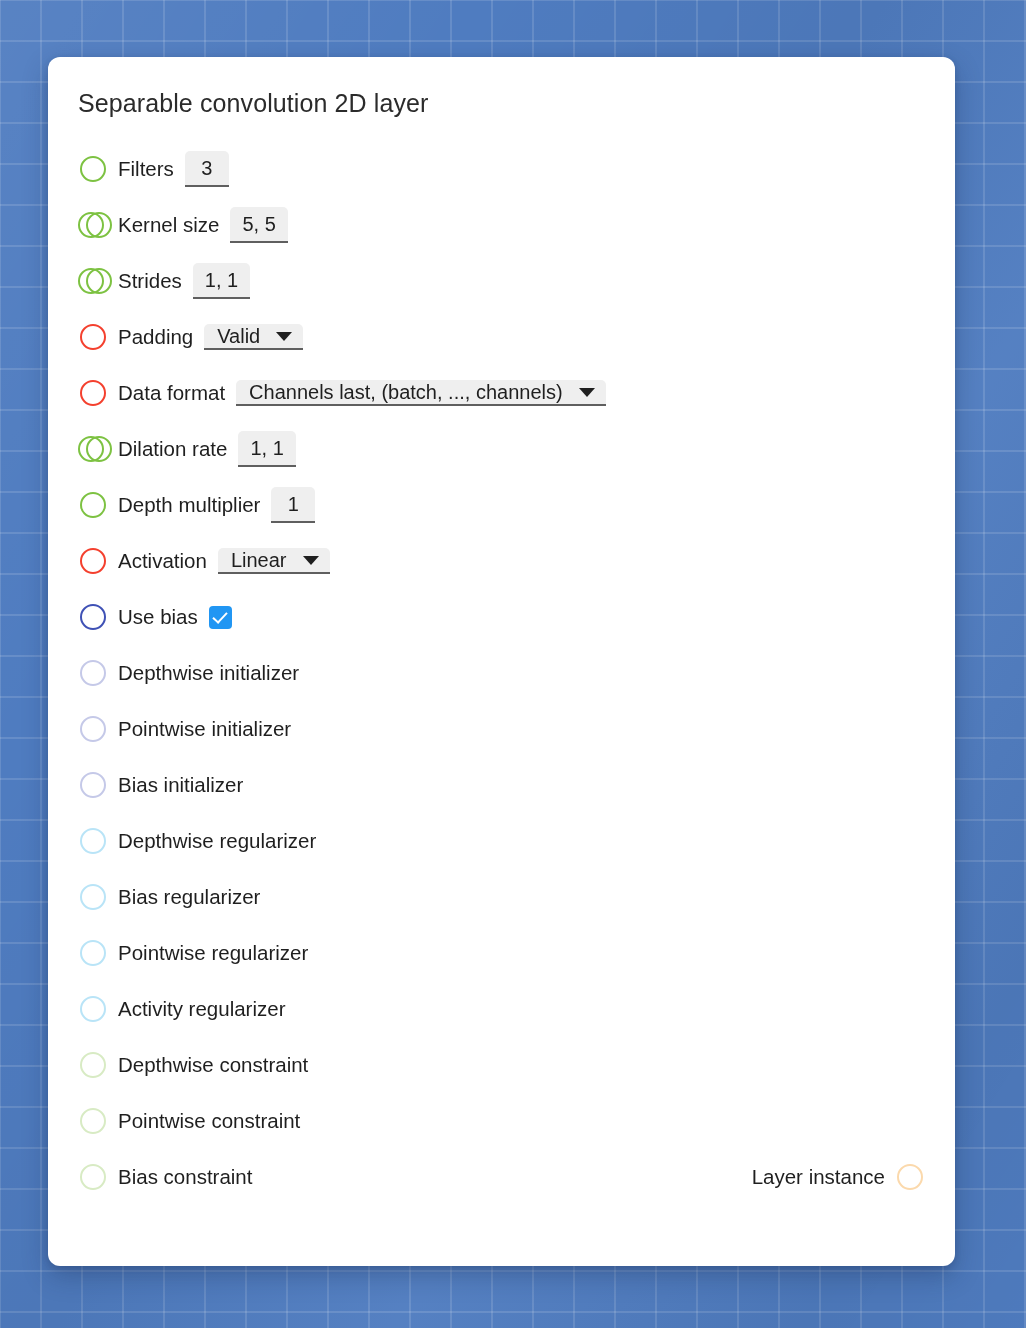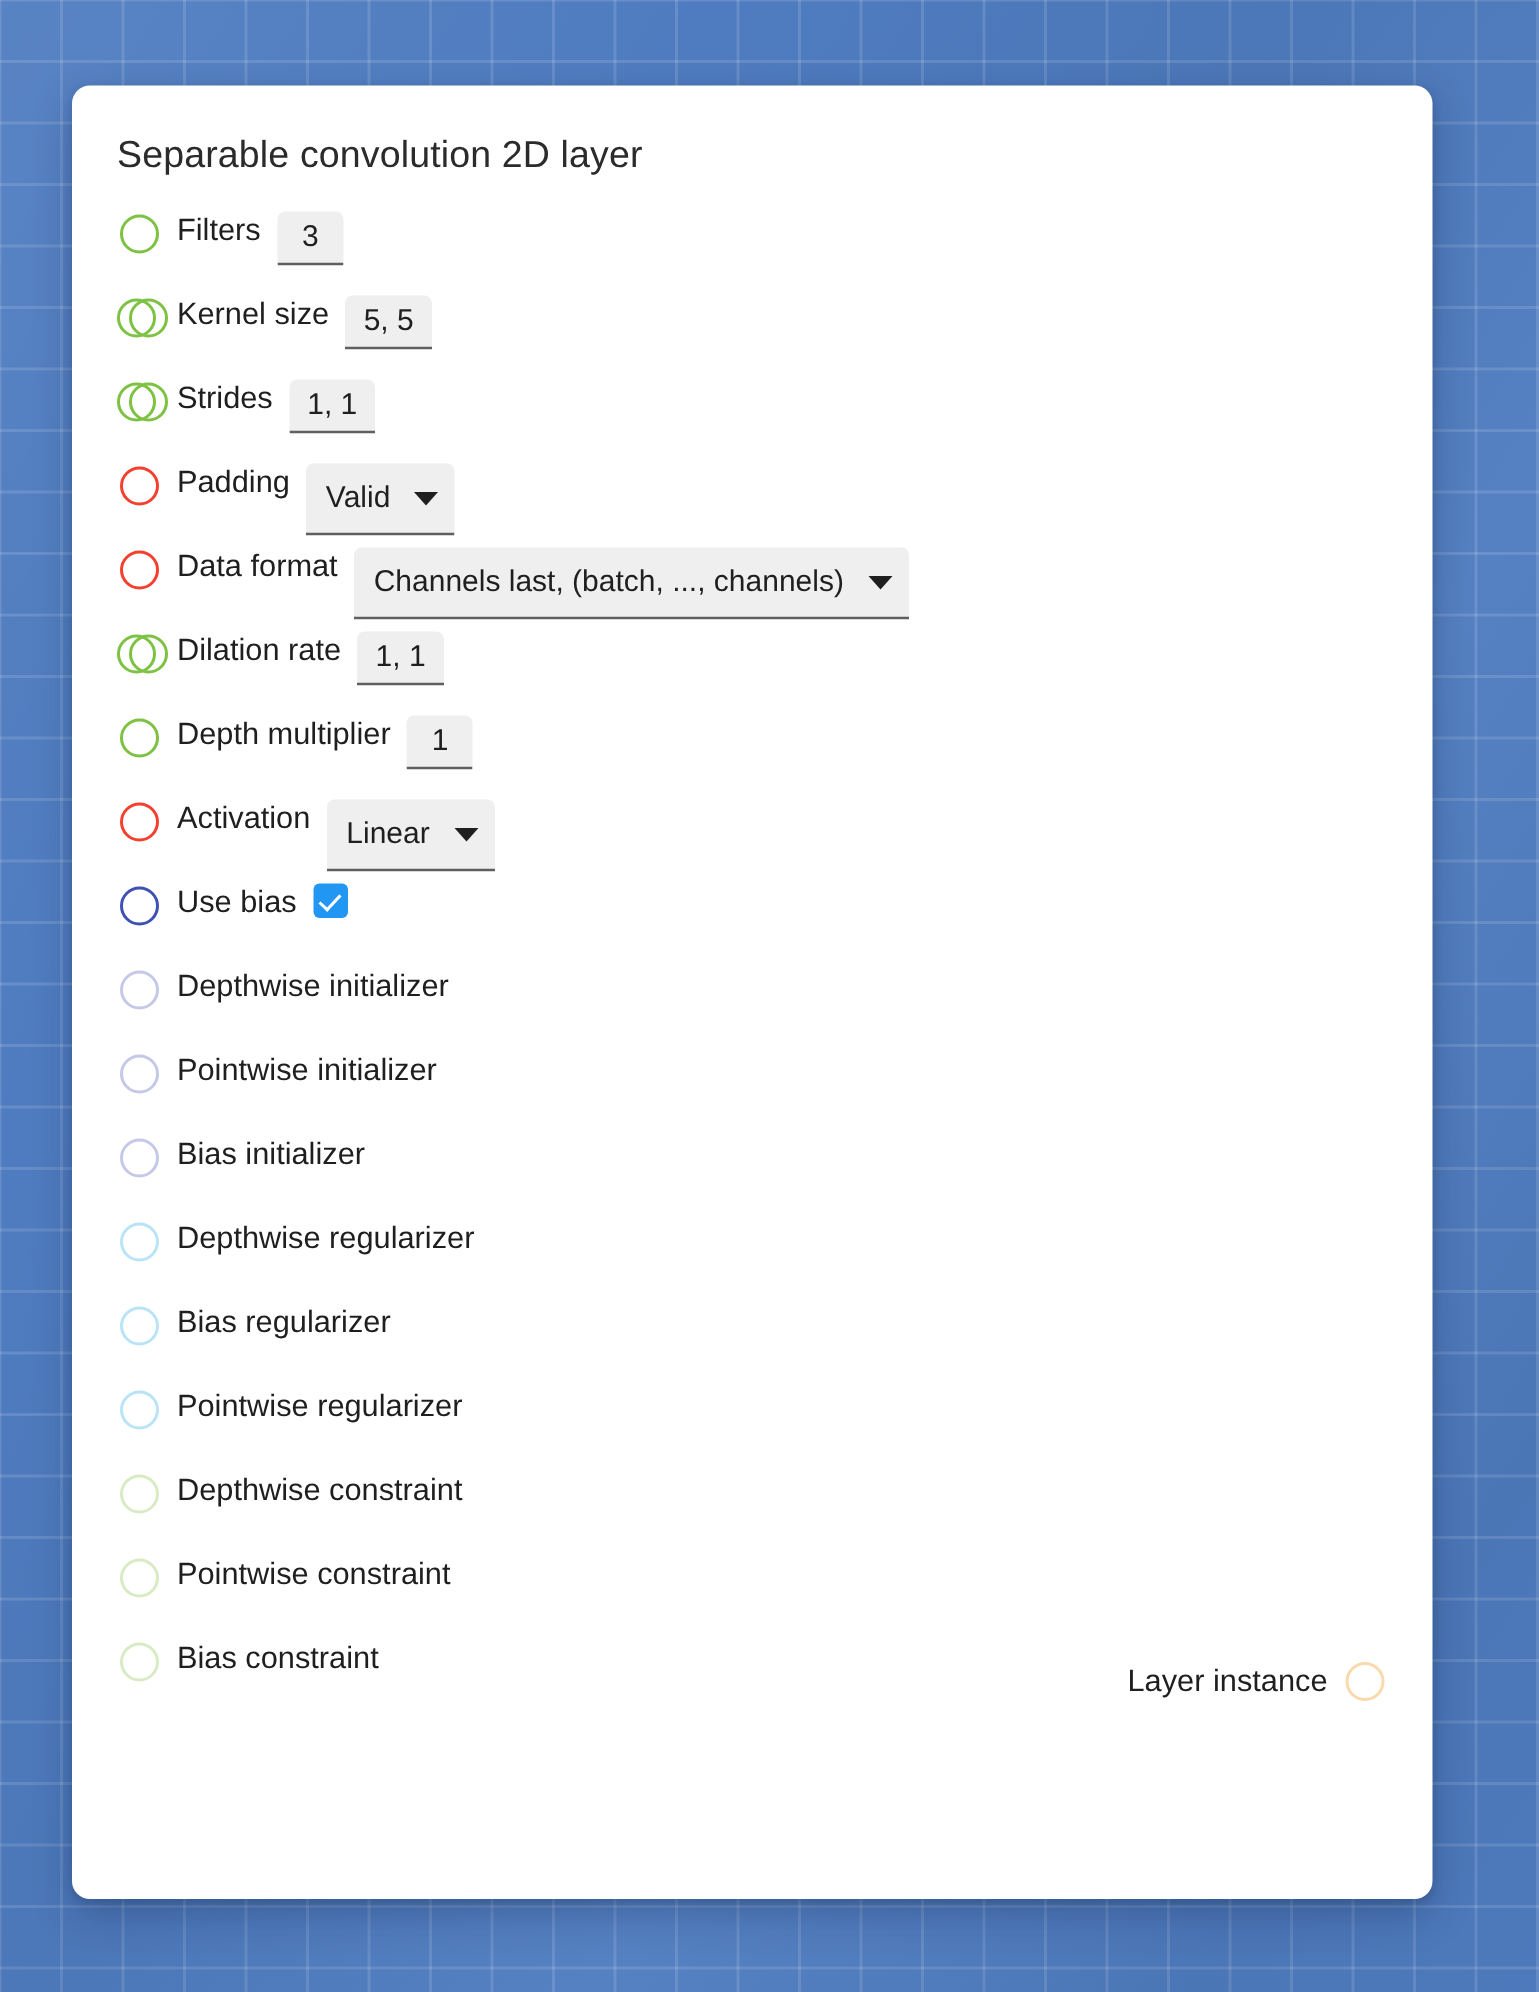--- a/index.html
+++ b/index.html
@@ -55,21 +55,21 @@
     padding-left: 0px;
     margin-bottom: 22px;
     line-height: 32px;
   }
 
   .rows { display: block; }
 
   .row {
     height: 56px;
     display: flex;
-    align-items: flex-start;
+    align-items: center;
     position: relative;
   }
 
   .port {
     width: 30px;
     height: 30px;
     flex: 0 0 30px;
     position: relative;
     margin-right: 10px;
   }
@@ -112,21 +112,21 @@
     color: #1f1f1f;
     justify-content: center;
     min-width: 20px;
   }
   .field.num { min-width: 44px; }
 
   
   .select {
     display: inline-flex;
     align-items: center;
-    height: 48px;
+    height: 26px;
     background: #efefef;
     border-radius: 5px 5px 0 0;
     border-bottom: 2.5px solid #5f5f5f;
     padding: 0 11px 0 13px;
     margin-left: 11px;
     font-size: 20px;
     color: #1f1f1f;
     gap: 16px;
   }
   .caret {
@@ -290,20 +290,26 @@
         </span>
         <span class="row-label">Bias regularizer</span>
       </div>
       <div class="row">
         <span class="port" style="color: rgb(185, 228, 247);">
           <span class="ring"></span>
         </span>
         <span class="row-label">Pointwise regularizer</span>
       </div>
       <div class="row">
+        <span class="port" style="color: rgb(185, 228, 247);">
+          <span class="ring"></span>
+        </span>
+        <span class="row-label">Activity regularizer</span>
+      </div>
+      <div class="row">
         <span class="port" style="color: rgb(216, 235, 196);">
           <span class="ring"></span>
         </span>
         <span class="row-label">Depthwise constraint</span>
       </div>
       <div class="row">
         <span class="port" style="color: rgb(216, 235, 196);">
           <span class="ring"></span>
         </span>
         <span class="row-label">Pointwise constraint</span>

